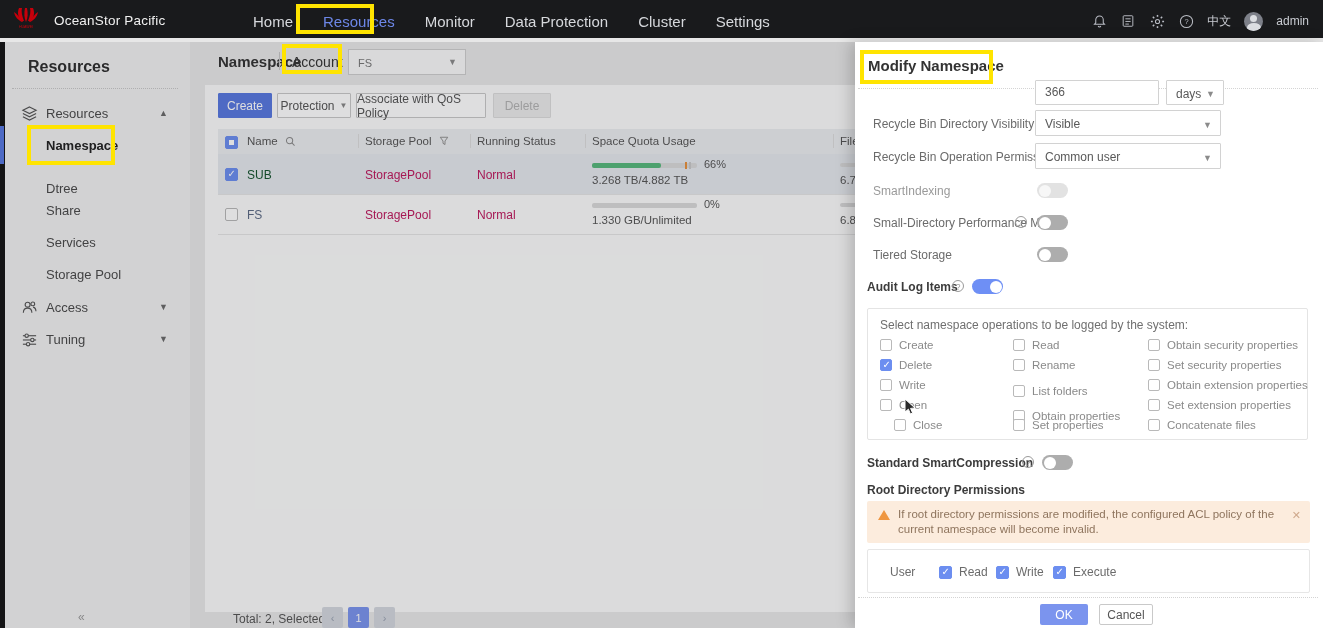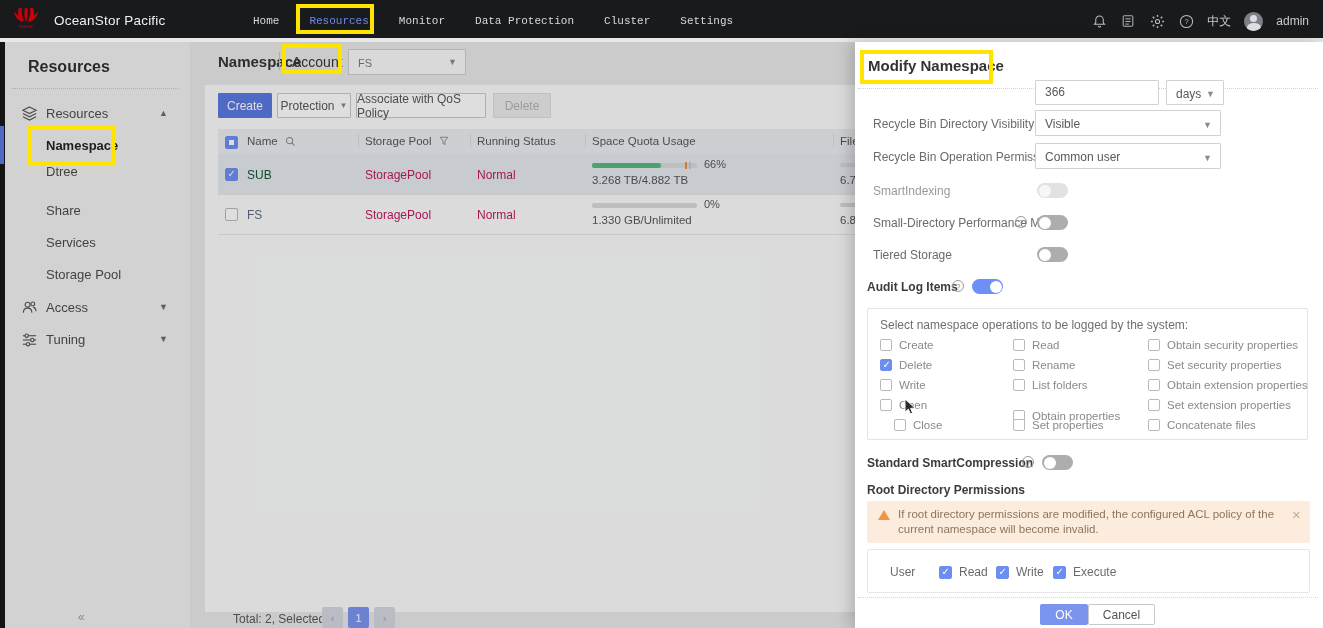--- a/index.html
+++ b/index.html
@@ -5,21 +5,21 @@
   * { margin:0; padding:0; box-sizing:border-box; }
   html,body { width:1323px; height:628px; overflow:hidden; }
   body { font-family:"Liberation Sans","DejaVu Sans",sans-serif; background:#e7e7e7; }
   #screen { position:relative; width:1323px; height:628px; overflow:hidden; }
   .abs { position:absolute; }
 
   
   #topnav { position:absolute; left:0; top:0; width:1323px; height:38px; background:#191a1c; z-index:40;padding-left:18px; }
   .nav-brand { position:absolute; left:54px; top:13px; font-size:13.5px; color:#f0f0f0; letter-spacing:.2px; }
   .nav-items { position:absolute; left:253px; top:0; height:42px; display:flex; gap:30px; align-items:center; }
-  .nav-item { font-size:11px; color:#d6d8dc; cursor:pointer;font-family:Liberation Mono, monospace; }
+  .nav-item { font-size:15px; color:#d6d8dc; cursor:pointer; }
   .nav-item.active { color:#6d87e8; }
   .nav-right { position:absolute; right:14px; top:0; height:42px; display:flex; gap:13px; align-items:center; }
   .nav-ico { width:16px; height:16px; display:flex; align-items:center; justify-content:center; }
   .nav-lang { font-size:12px; color:#c9ccd2; }
   .nav-user { font-size:12px; color:#c9ccd2; }
   .avatar { width:19px; height:19px; border-radius:50%; background:#7d8089; position:relative; overflow:hidden; }
   .avatar::before { content:""; position:absolute; left:6px; top:3px; width:7px; height:7px; border-radius:50%; background:#dcdee2; }
   .avatar::after { content:""; position:absolute; left:2.5px; top:11px; width:14px; height:9px; border-radius:50%; background:#dcdee2; }
 
   
@@ -108,21 +108,21 @@
   .warn-text { position:absolute; left:31px; top:6px; width:388px; font-size:11.5px; line-height:15px; color:#8f755e; }
   .warn-x { position:absolute; right:9px; top:8px; font-size:11px; color:#cfa98c; cursor:pointer; }
 
   .userbox { position:absolute; left:12px; top:507px; width:443px; height:44px; border:1px solid #e6e6e6; border-radius:2px; }
   .perm-item { position:absolute; display:flex; align-items:center; gap:7px; top:15px; cursor:pointer; }
   .perm-item .t { font-size:12px; color:#6b6b6b; }
 
   .p-footer-line { position:absolute; left:3px; top:555px; width:460px; border-top:1px dotted #d4d4d4; }
   .p-btn { position:absolute; top:562px; height:21px; display:flex; align-items:center; justify-content:center; font-size:12px; border-radius:2px; cursor:pointer; }
   .p-btn.ok { left:185px; width:48px; background:#7b94ee; color:#fff; }
-  .p-btn.cancel { left:233px; width:67px; background:#fff; border:1px solid #c9c9c9; color:#555; }
+  .p-btn.cancel { left:244px; width:54px; background:#fff; border:1px solid #c9c9c9; color:#555; }
 
   
   .annot { position:absolute; border:4px solid #ffe400; z-index:100; pointer-events:none; }
   #cursor { position:absolute; left:903px; top:398px; z-index:110; pointer-events:none; }
 
   .vline { position:absolute; width:1px; background:#dcdcdc; }
 </style>
 </head>
 <body>
 
@@ -204,21 +204,21 @@
             <path d="M2 12.5 L9 16 L16 12.5"></path>
           </g>
         </svg>
       <span class="lbl">Resources</span>
       <span class="arr">▲</span>
     </div>
 
     <div class="side-row" style="top:90px;">
       <span class="lbl sel">Namespace</span>
     </div>
-    <div class="side-row" style="top:116px;">
+    <div class="side-row" style="top:133px;">
       <span class="lbl">Dtree</span>
     </div>
     <div class="side-row" style="top:155px;">
       <span class="lbl">Share</span>
     </div>
     <div class="side-row" style="top:187px;">
       <span class="lbl">Services</span>
     </div>
     <div class="side-row" style="top:219px;">
       <span class="lbl">Storage Pool</span>
@@ -405,21 +405,21 @@
         </div>
 
       <div class="audit-item" style="left:145px;top:30px;">
           <span class="cb"></span>
           <span class="t">Read</span>
         </div>
       <div class="audit-item" style="left:145px;top:50px;">
           <span class="cb"></span>
           <span class="t">Rename</span>
         </div>
-      <div class="audit-item" style="left:145px;top:70px;justify-content:flex-end;">
+      <div class="audit-item" style="left:145px;top:76px;justify-content:flex-end;">
           <span class="cb"></span>
           <span class="t">List folders</span>
         </div>
       <div class="audit-item" style="left:145px;top:101px;">
           <span class="cb"></span>
           <span class="t">Obtain properties</span>
         </div>
       <div class="audit-item" style="left:145px;top:110px;">
           <span class="cb"></span>
           <span class="t">Set properties</span>

